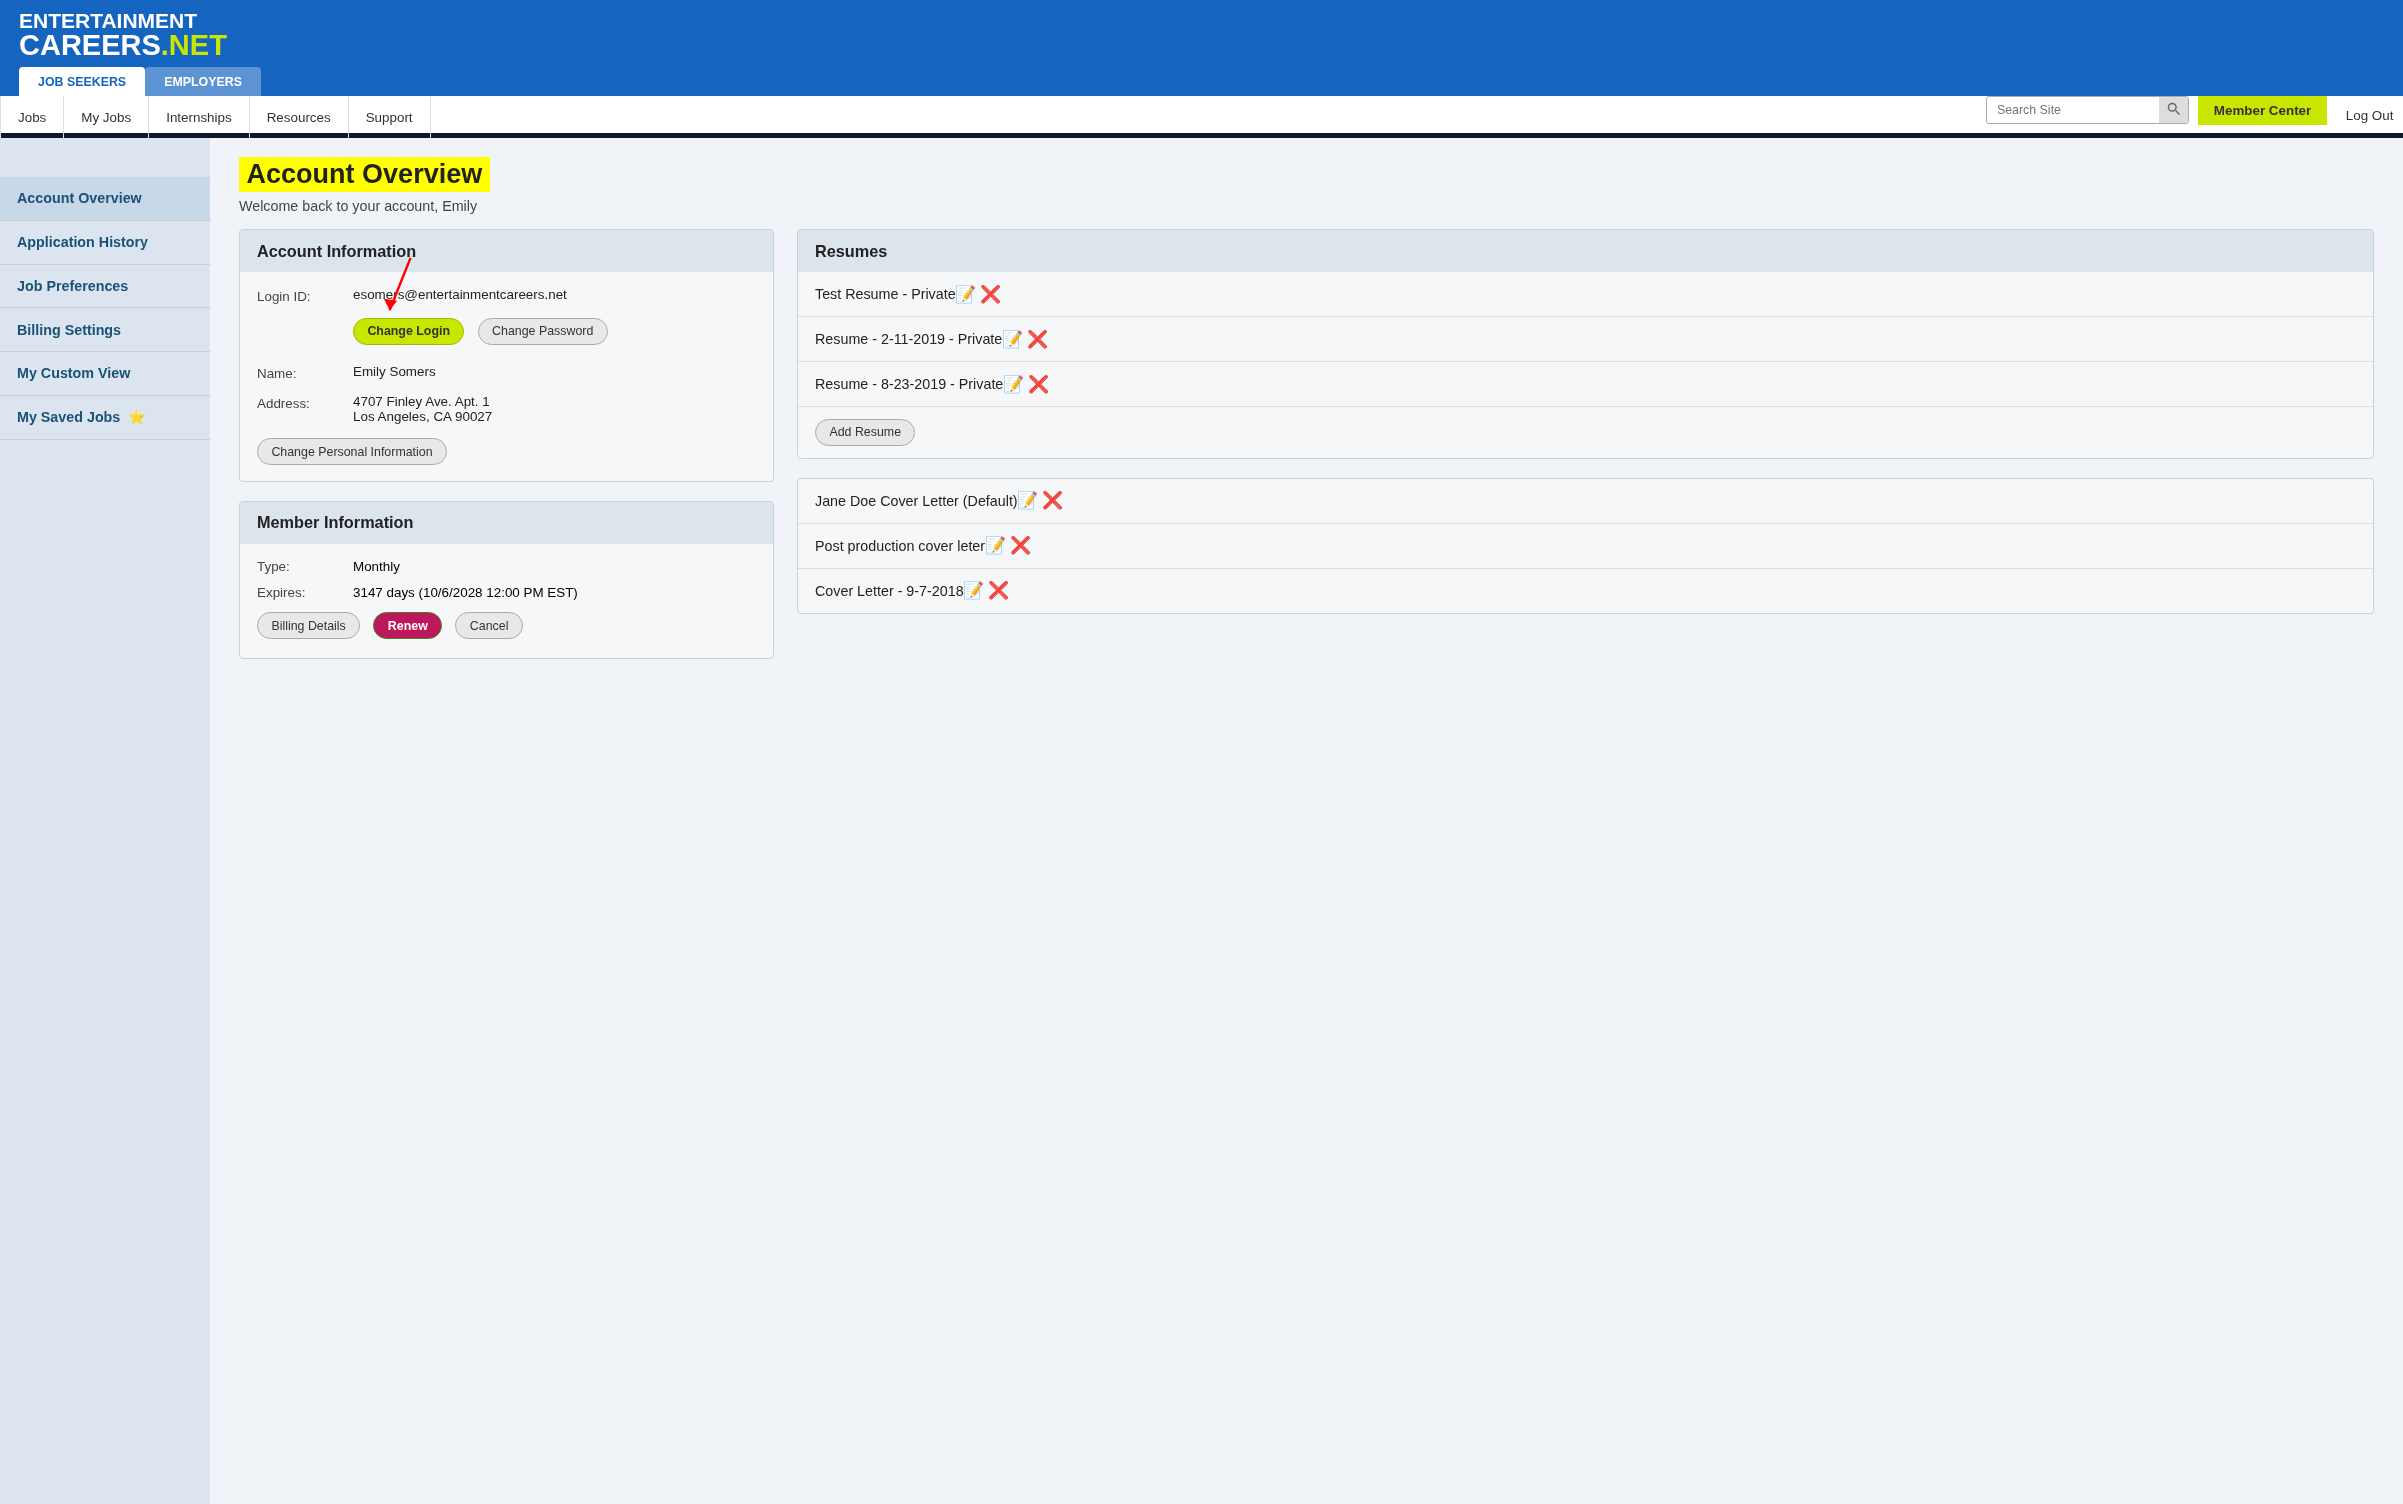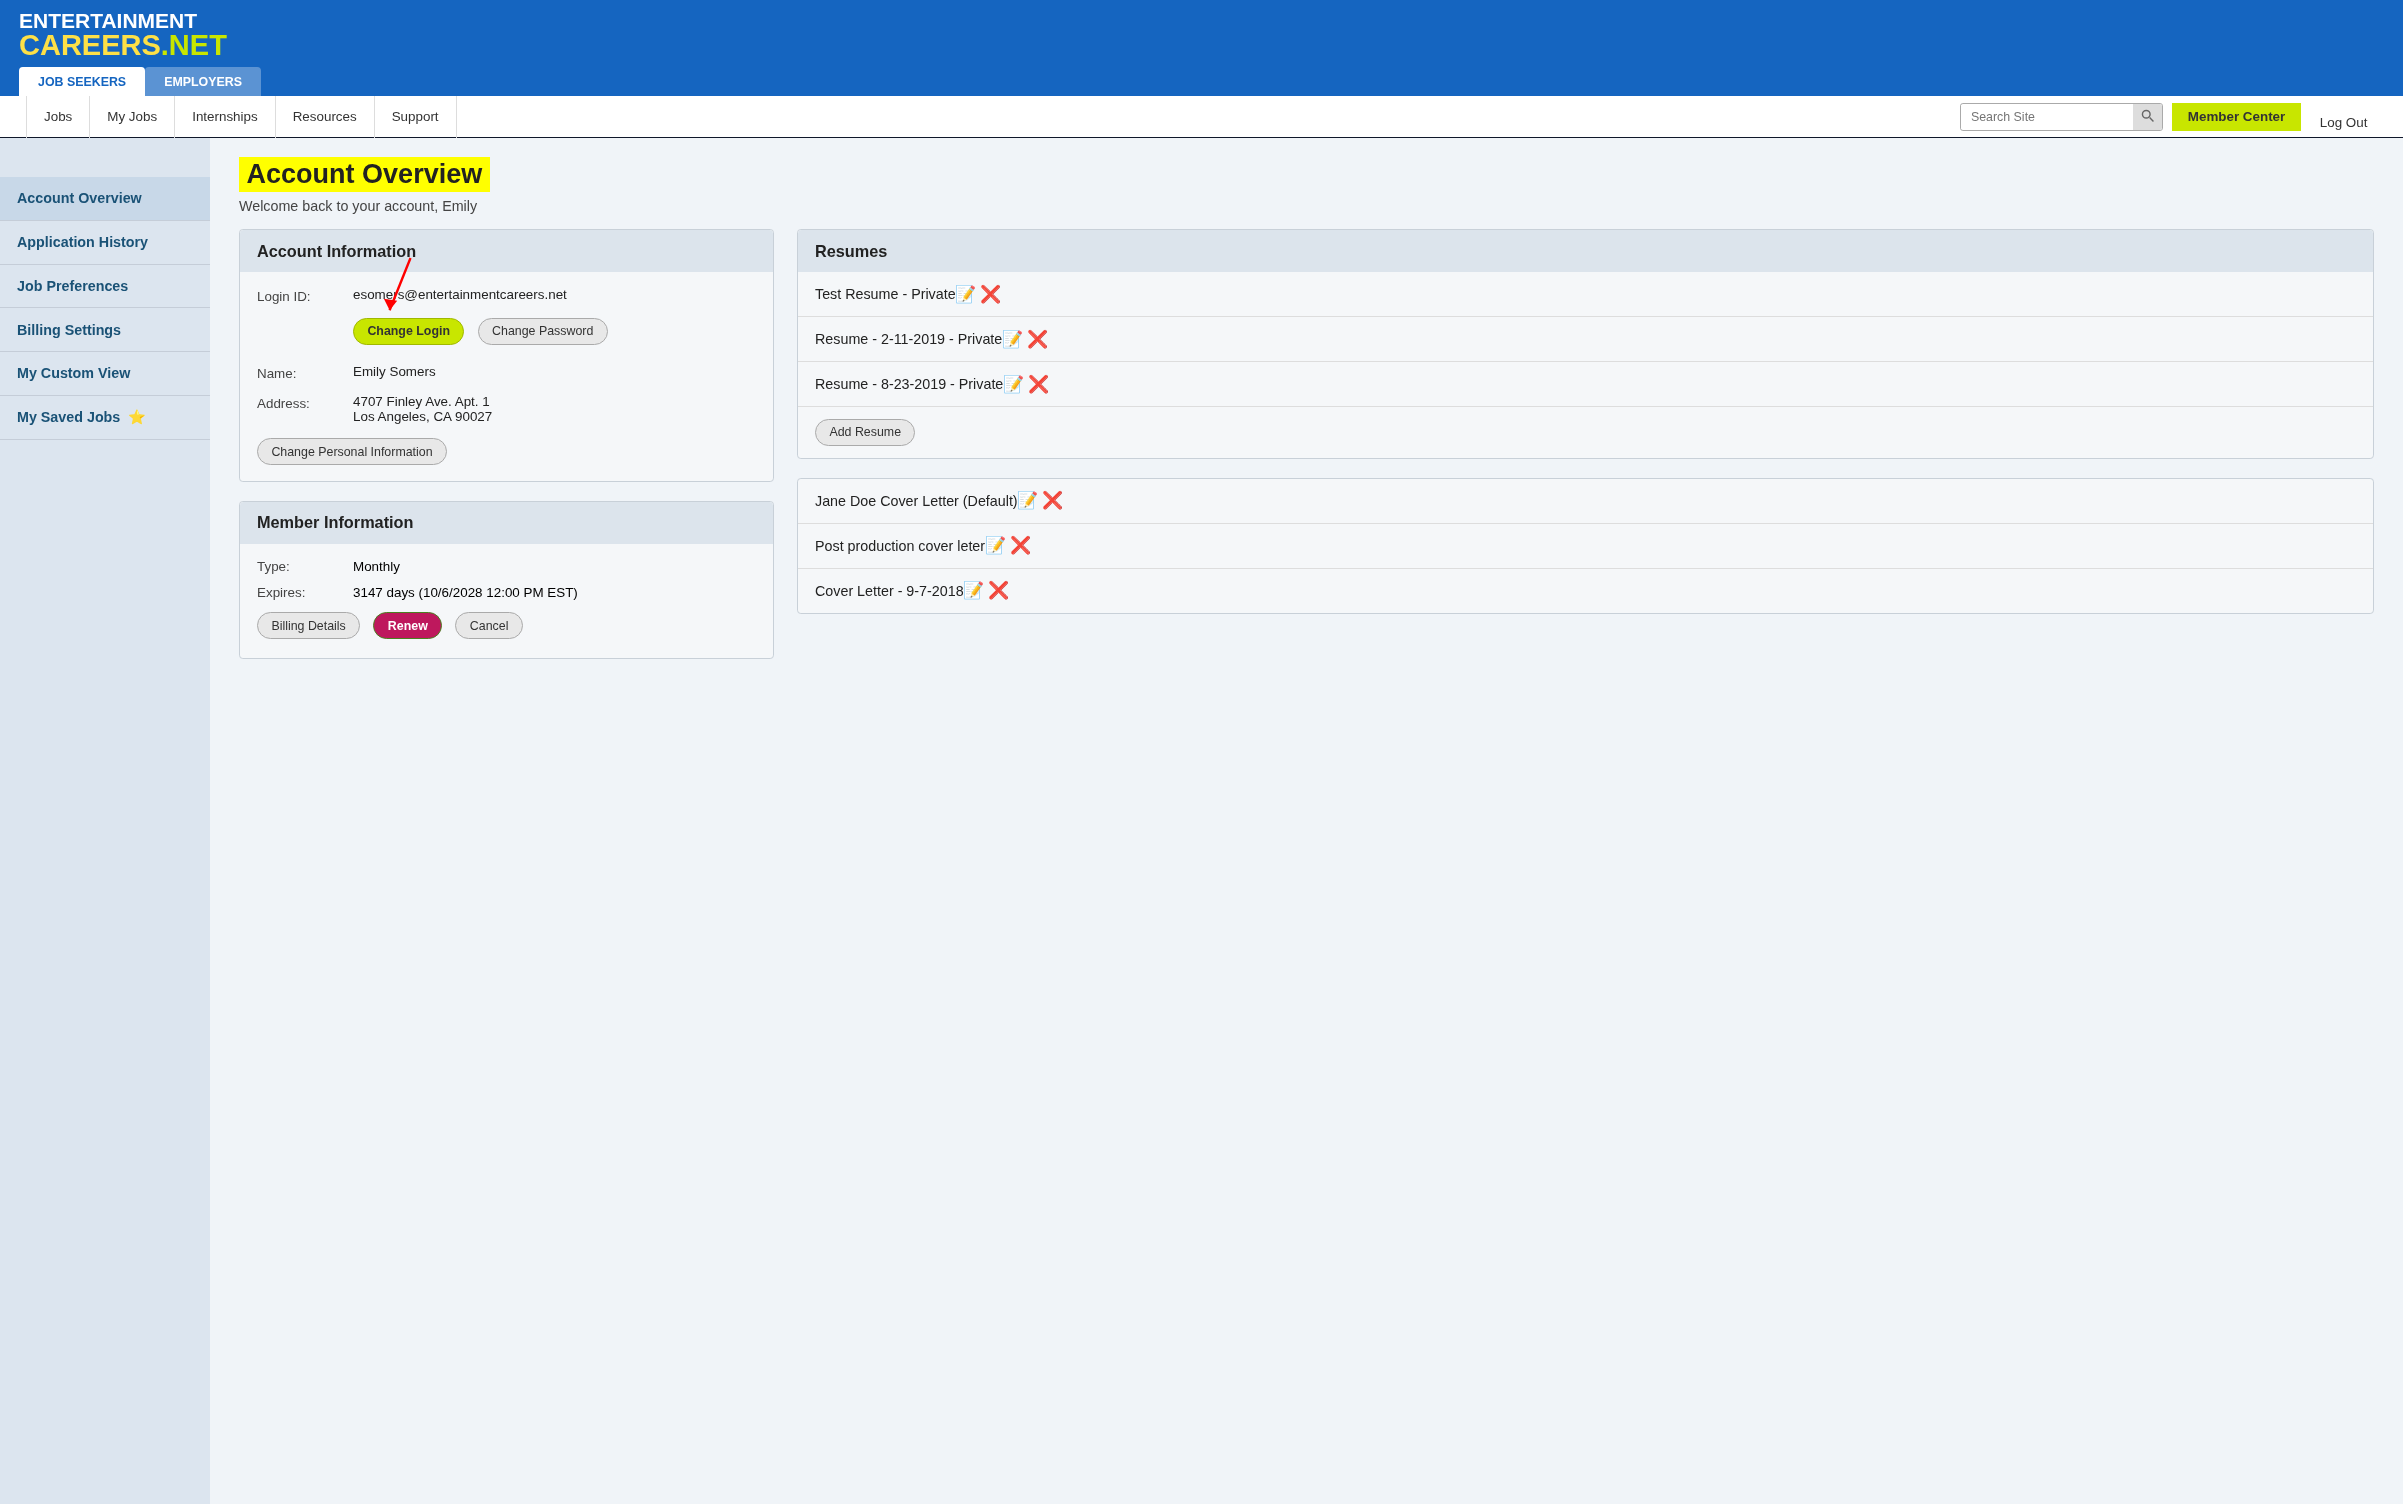--- a/index.html
+++ b/index.html
@@ -2,31 +2,31 @@
 <html><head>
   <meta charset="utf-8">
   <style>
     * { box-sizing: border-box; margin: 0; padding: 0; }
     body { font-family: Arial, sans-serif; font-size: 13.4px; background: #e8eef5; }
 
     
     .header { background: #1565c0; padding: 9.6px 19px 0 19px; }
     .header-logo { display: flex; align-items: flex-end; margin-bottom: 7.6px; }
     .logo-entertainment { color: white; font-weight: bold; font-size: 21px; line-height: 1; }
-    .logo-careers { color: #fde047; font-weight: 900; font-size: 29px; line-height: 1; }
+    .logo-careers { color: #ffffff; font-weight: 900; font-size: 29px; line-height: 1; }
     .logo-net { color: #c8e600; font-weight: 900; font-size: 29px; line-height: 1; }
 
     
     .header-tabs { display: flex; gap: 0; }
     .header-tab { padding: 7.6px 19px; color: white; font-weight: bold; font-size: 12.4px; cursor: pointer; background: transparent; border: none; border-radius: 3.8px 3.8px 0 0; }
     .header-tab.active { background: white; color: #1565c0; }
     .header-tab.light { background: rgba(255,255,255,0.3); }
 
     
-    .topnav { background: white; display: flex; align-items: center; padding: 0 26px; border-bottom: 1px solid #0f172a; height: 42px; }
+    .topnav { background: white; display: flex; align-items: flex-start; padding: 0 0; border-bottom: 5px solid #0f172a; height: 42px; }
     .topnav-item { padding: 0 17px; color: #333; font-size: 13.4px; cursor: pointer; height: 42px; display: flex; align-items: center; border-right: 1px solid #ddd; }
     .topnav-item:first-child { border-left: 1px solid #ddd; }
     .topnav-spacer { flex: 1; }
     .search-box { display: flex; align-items: center; border: 1px solid #aaa; border-radius: 2.9px; overflow: hidden; margin-right: 9.6px; }
     .search-input { border: none; outline: none; padding: 4.8px 9.6px; font-size: 12.4px; width: 172px; color: #999; }
     .search-btn { background: #ddd; border: none; padding: 4.8px 7.6px; cursor: pointer; }
     .member-center-btn { background: #c8e600; color: #333; font-weight: bold; font-size: 13.4px; padding: 6.7px 15.3px; border: none; cursor: pointer; margin-right: 9.6px; }
     .logout-btn { color: #333; font-size: 13.4px; cursor: pointer; padding: 0 9.6px; margin-top: 12px; }
 
     

